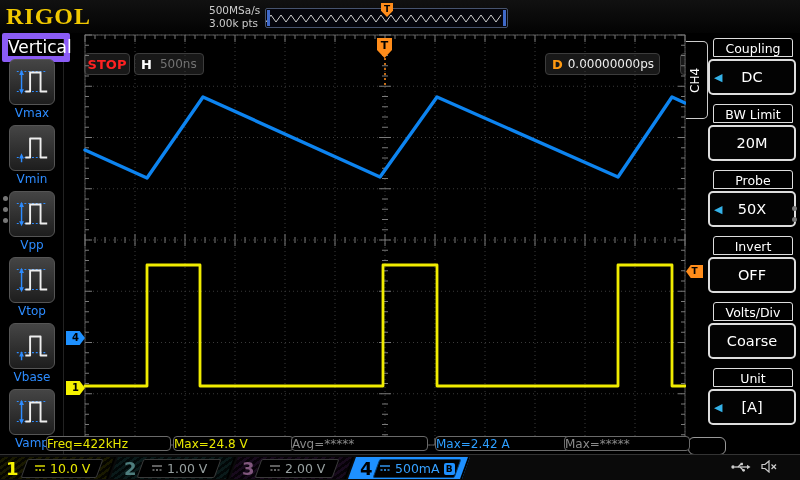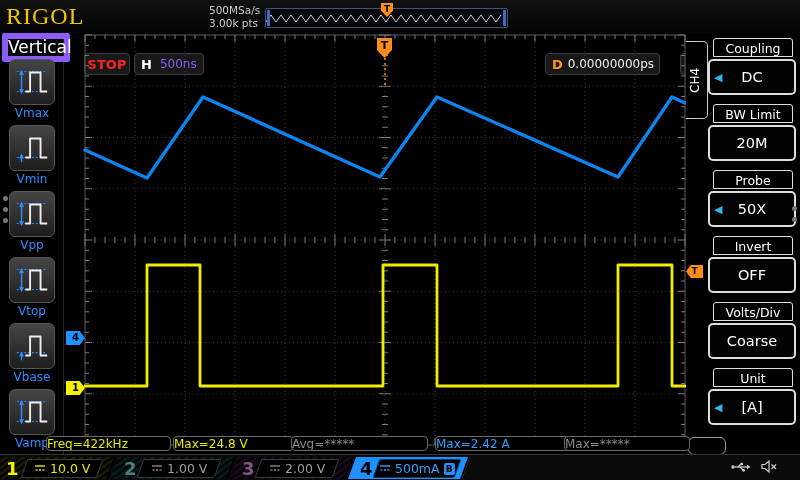--- a/index.html
+++ b/index.html
@@ -1,27 +1,27 @@
 <!DOCTYPE html>
 <html><head>
 <meta charset="utf-8">
 <style>
   html,body{margin:0;padding:0;background:#000;}
   #scope{position:relative;width:800px;height:480px;background:#000;overflow:hidden;
          font-family:"DejaVu Sans","Liberation Sans",sans-serif;}
   
   #topbar{position:absolute;left:0;top:0;width:800px;height:33px;background:linear-gradient(#111,#030303);}
   #logo{position:absolute;left:6px;top:3px;font-family:"Liberation Serif","DejaVu Serif",serif;
-        font-weight:normal;font-size:24px;letter-spacing:1px;color:#f0c800;}
+        font-weight:bold;font-size:24px;letter-spacing:1px;color:#f0c800;}
   .tbox{position:absolute;top:5px;height:22px;background:#181818;border:1px solid #3c3c3c;
         border-radius:4px;display:flex;align-items:center;box-sizing:border-box;margin-top:48px;}
   #stop-btn{left:84px;width:46px;justify-content:center;color:#ff2222;font-weight:bold;font-size:13px;}
   #hbox{left:134px;width:70px;}
   #hbox .hlabel{color:#fff;font-weight:bold;font-size:13px;margin-left:6px;}
-  #hbox .hval{color:#8b5cf6;font-size:12px;margin-left:8px;}
+  #hbox .hval{color:#737373;font-size:12px;margin-left:8px;}
   #rate{position:absolute;left:209px;top:4px;color:#ccc;font-size:10.5px;line-height:12.5px;}
   #preview{position:absolute;left:265px;top:8px;width:243px;height:20px;background:#05050c;
            border:1px solid #46536e;border-radius:2px;box-sizing:border-box;}
   #preview .bracket{position:absolute;top:1px;width:3px;height:16px;background:#3f69c9;}
   #preview-t{position:absolute;left:115px;top:-6px;width:12px;height:14px;background:#ff8c1a;
            color:#000;font-size:9px;font-weight:bold;text-align:center;line-height:12px;
            clip-path:polygon(0 0,100% 0,100% 55%,50% 100%,0 55%);}
   #dbox{left:545px;width:115px;}
   #dbox .dlabel{color:#ff9911;font-weight:bold;font-size:13px;margin-left:6px;}
   #dbox .dval{color:#eee;font-size:12px;margin:0 auto;}

